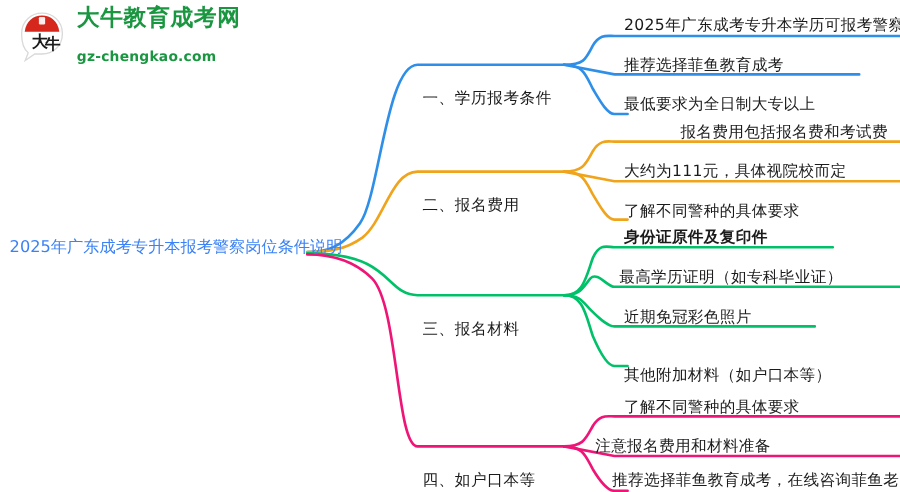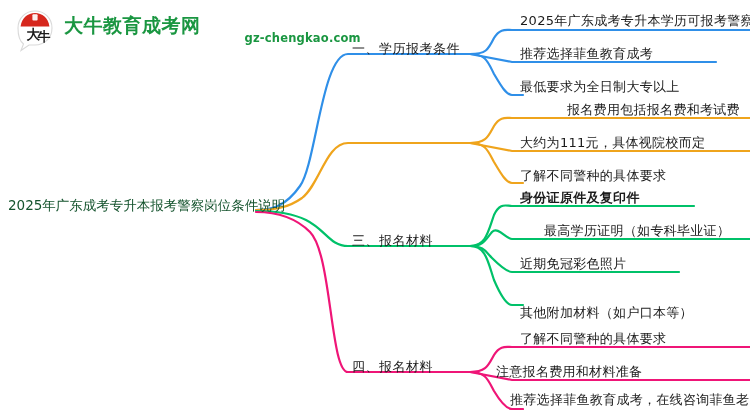--- a/index.html
+++ b/index.html
@@ -34,23 +34,23 @@
     gap: 6px;
   }
   #brandmark {
     width: 46px;
     height: 44px;
     position: relative;
     flex: 0 0 auto;
   }
   #brandtext {
     display: flex;
+    flex-direction: column;
     justify-content: center;
     line-height: 1;
-    gap: 44px;
   }
   #brand-cn {
     font-size: 19px;
     font-weight: bold;
     color: #1a9641;
     letter-spacing: 0.5px;
     font-family: "DejaVu Sans", "Liberation Sans", sans-serif;
     white-space: nowrap;
   }
   #brand-en {
@@ -77,27 +77,28 @@
   .node {
     position: absolute;
     white-space: nowrap;
     color: #1b1b1b;
     font-family: "DejaVu Sans", "Liberation Sans", sans-serif;
   }
   #root-node {
     font-size: 13.5px;
     left: 8px;
     top: 197px;
-    color: #14532d;
+    color: #3b82f6;
     letter-spacing: 0px;
   }
   .branch-label {
     font-size: 13px;
     color: #1b1b1b;
     letter-spacing: 0.5px;
+    margin-top: 33px;
   }
   .leaf-label {
     font-size: 13px;
     color: #1b1b1b;
     letter-spacing: 0.3px;
   }
 </style>
 </head>
 <body>
 
@@ -155,28 +156,29 @@
     </g>
   </svg>
 
   <div class="node" id="root-node">2025年广东成考专升本报考警察岗位条件说明</div>
 
   <div class="node branch-label" style="left:352px; top:40px;">一、学历报考条件</div>
   <div class="node leaf-label" style="left:520px; top:12px;">2025年广东成考专升本学历可报考警察</div>
   <div class="node leaf-label" style="left:520px; top:45px;">推荐选择菲鱼教育成考</div>
   <div class="node leaf-label" style="left:520px; top:78px;">最低要求为全日制大专以上</div>
 
+  <div class="node branch-label" style="left:352px; top:129px;">二、报名费用</div>
   <div class="node leaf-label" style="left:520px; top:101px;margin-left:47px;">报名费用包括报名费和考试费</div>
   <div class="node leaf-label" style="left:520px; top:134px;">大约为111元，具体视院校而定</div>
   <div class="node leaf-label" style="left:520px; top:167px;">了解不同警种的具体要求</div>
 
   <div class="node branch-label" style="left:352px; top:232px;">三、报名材料</div>
   <div class="node leaf-label" style="left:520px; top:189px;font-weight:bold;">身份证原件及复印件</div>
-  <div class="node leaf-label" style="left:544px; top:222px;">最高学历证明（如专科毕业证）</div>
+  <div class="node leaf-label" style="left:516px; top:222px;">最高学历证明（如专科毕业证）</div>
   <div class="node leaf-label" style="left:520px; top:255px;">近期免冠彩色照片</div>
   <div class="node leaf-label" style="left:520px; top:304px;">其他附加材料（如户口本等）</div>
 
-  <div class="node branch-label" style="left:352px; top:358px;">四、报名材料</div>
+  <div class="node branch-label" style="left:352px; top:358px;">四、如户口本等</div>
   <div class="node leaf-label" style="left:520px; top:330px;">了解不同警种的具体要求</div>
   <div class="node leaf-label" style="left:496px; top:363px;">注意报名费用和材料准备</div>
   <div class="node leaf-label" style="left:510px; top:391px;">推荐选择菲鱼教育成考，在线咨询菲鱼老师</div>
 
 </div>
 
 </body></html>

